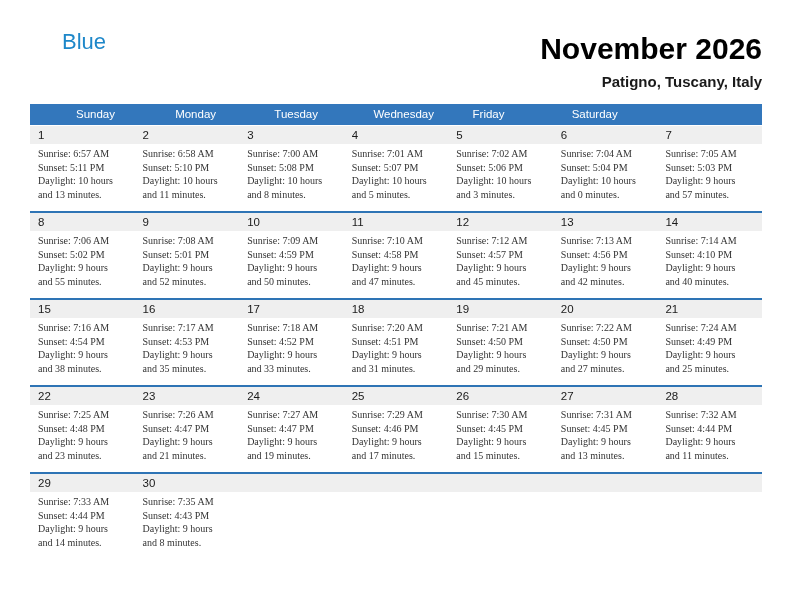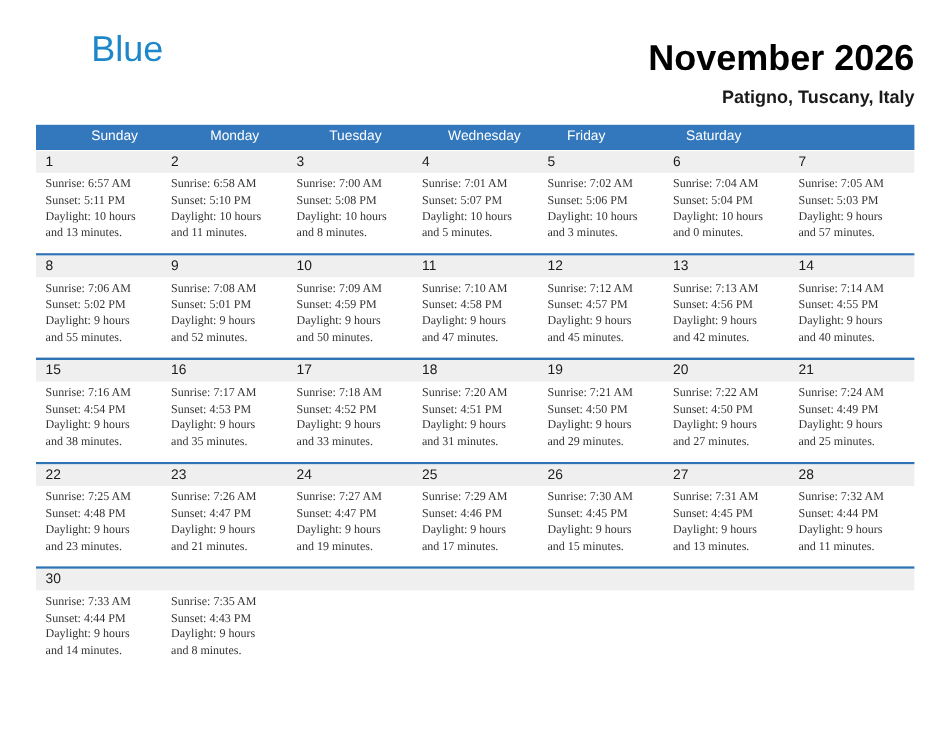--- a/index.html
+++ b/index.html
@@ -6,21 +6,21 @@
   body{
     width:792px;height:612px;overflow:hidden;position:relative;
     background:#ffffff;
     font-family:"Liberation Sans", sans-serif;
     -webkit-font-smoothing:antialiased;
   }
   
   .logo{position:absolute;left:30px;top:36px;}
   .logo-top{display:flex;align-items:flex-start;font-size:22px;line-height:22px;color:#1c1c1c;letter-spacing:-0.3px;}
   .logo-top svg{margin-left:2px;margin-top:3px;}
-  .logo-bottom{font-size:30px;line-height:20px;color:#1d87c9;margin-left:46px;margin-top:-4px;}
+  .logo-bottom{font-size:22px;line-height:20px;color:#1d87c9;margin-left:32px;margin-top:-4px;}
   .title-block{position:absolute;right:30px;top:33px;text-align:right;}
   .page-title{margin:0;font-size:30px;line-height:32px;font-weight:700;color:#000;}
   .subtitle{margin-top:8px;font-size:15px;font-weight:700;color:#1a1a1a;}
   
   .calendar{position:absolute;left:30px;top:104px;width:732px;}
   .grid7{display:grid;grid-template-columns:repeat(7,1fr);}
   .weekday-row{background:#3377bc;height:21px;padding-left:38px;}
   .weekday-cell{color:#ffffff;font-size:11.5px;line-height:21px;padding-left:8px;overflow:hidden;white-space:nowrap;}
   .week{margin-top:1px;}
   .week + .week{border-top:2px solid #2e74b5;margin-top:0;}
@@ -148,21 +148,21 @@
             <div>and 45 minutes.</div>
           </div>
           <div class="info-cell">
             <div>Sunrise: 7:13 AM</div>
             <div>Sunset: 4:56 PM</div>
             <div>Daylight: 9 hours</div>
             <div>and 42 minutes.</div>
           </div>
           <div class="info-cell">
             <div>Sunrise: 7:14 AM</div>
-            <div>Sunset: 4:55 PM</div>
+            <div>Sunset: 4:10 PM</div>
             <div>Daylight: 9 hours</div>
             <div>and 40 minutes.</div>
           </div>
         </div>
       </div>
       <div class="week">
         <div class="day-band grid7">
           <div class="day-num">15</div>
           <div class="day-num">16</div>
           <div class="day-num">17</div>
@@ -266,20 +266,21 @@
           <div class="info-cell">
             <div>Sunrise: 7:32 AM</div>
             <div>Sunset: 4:44 PM</div>
             <div>Daylight: 9 hours</div>
             <div>and 11 minutes.</div>
           </div>
         </div>
       </div>
       <div class="week">
         <div class="day-band grid7">
+          <div class="day-num">29</div>
           <div class="day-num">30</div>
           <div class="day-num"></div>
           <div class="day-num"></div>
           <div class="day-num"></div>
           <div class="day-num"></div>
           <div class="day-num"></div>
         </div>
         <div class="info-row grid7">
           <div class="info-cell">
             <div>Sunrise: 7:33 AM</div>

